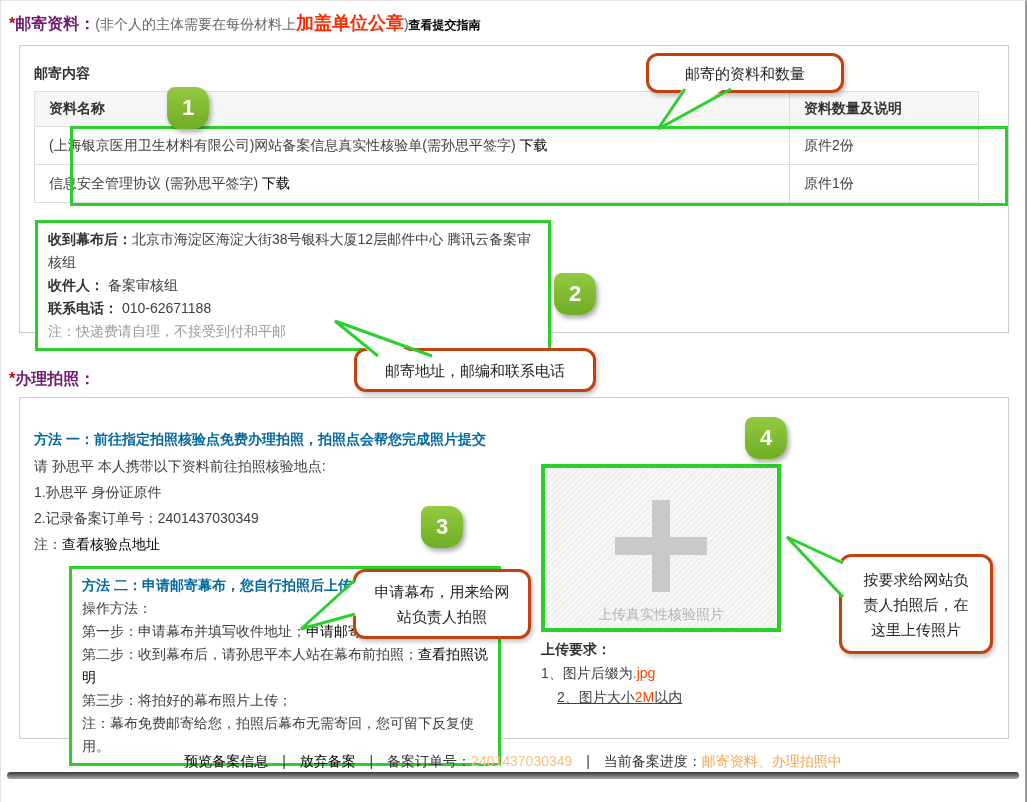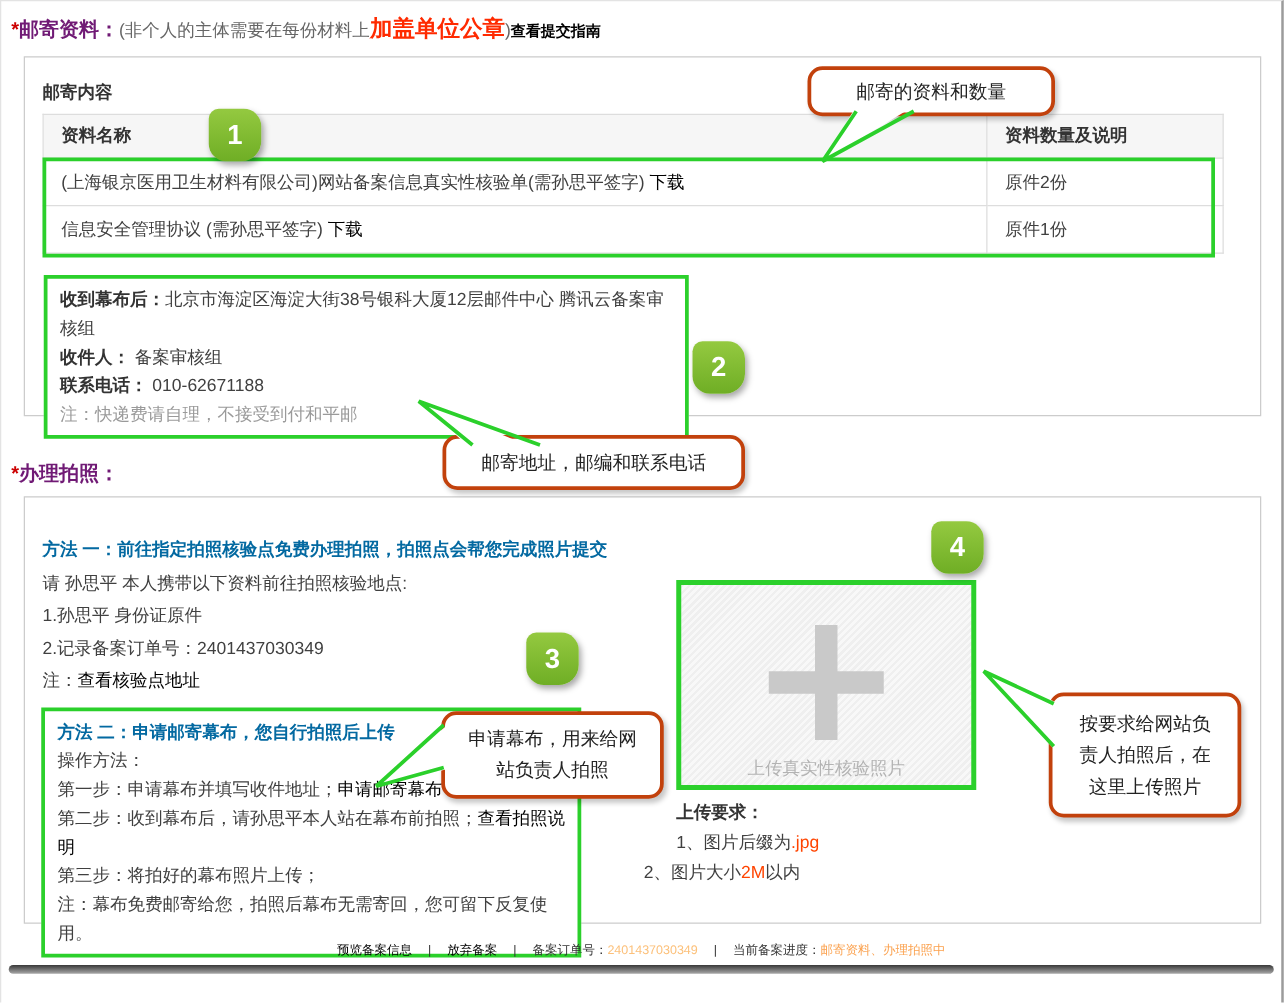--- a/index.html
+++ b/index.html
@@ -21,21 +21,21 @@
   #box1{left:18px;top:44px;width:988px;height:286px;}
   #box2{left:18px;top:396px;width:988px;height:340px;}
   .sub-title{font-weight:bold;color:#333;}
   
   table.mail{border-collapse:collapse;width:945px;background:#fff;}
   table.mail th,table.mail td{border:1px solid #ddd;padding:8px 14px;text-align:left;font-size:14px;}
   table.mail th{background:#f6f6f6;font-weight:bold;color:#333;height:18px;}
   table.mail td{height:21px;color:#404040;}
   .col-qty{width:160px;}
   
-  .hl-rect{border:3px solid #2bd02b;background:transparent;pointer-events:none;}
+  .hl-rect{border:3px solid #2bd02b;background:transparent;pointer-events:none;margin-left:36px;}
   .badge{width:42px;height:42px;border-radius:8px 14px 16px 14px;
          background:linear-gradient(180deg,#94c940 0%,#6fae25 100%);
          box-shadow:2px 3px 5px rgba(0,0,0,.35);
          color:#fff;font-size:22px;font-weight:bold;display:flex;align-items:center;justify-content:center;z-index:6;}
   .callout{border:3px solid #c2410c;border-radius:12px;background:#fff;z-index:4;
            box-shadow:2px 3px 4px rgba(0,0,0,.22);
            display:flex;flex-direction:column;align-items:center;justify-content:center;
            font-size:15px;color:#222;text-align:center;line-height:25px;}
   .tail{z-index:5;pointer-events:none;}
   
@@ -51,21 +51,21 @@
       repeating-linear-gradient(135deg,#efefef 0px,#efefef 2px,#f8f8f8 2px,#f8f8f8 4px);
       display:flex;flex-direction:column;align-items:center;cursor:pointer;}
   .plus{position:relative;width:92px;height:92px;margin-top:32px;}
   .plus::before,.plus::after{content:"";position:absolute;background:#c9c9c9;}
   .plus::before{left:0;top:37px;width:92px;height:18px;}
   .plus::after{left:37px;top:0;width:18px;height:92px;}
   .upload-label{margin-top:14px;color:#b3b3b3;font-size:14px;}
   .req-title{font-weight:bold;color:#333;}
   .req-red{color:#ff4400;}
   
-  .footer{left:0;top:752px;width:100%;text-align:center;font-size:10px;color:#333;}
+  .footer{left:0;top:752px;width:100%;text-align:center;font-size:14px;color:#333;}
   .footer .sep{margin:0 10px;color:#333;}
   .order-num{color:#fcc07a;}
   .progress-val{color:#fba14e;}
   .bottom-shadow{left:6px;top:771px;width:1012px;height:7px;border-radius:4px;
       background:linear-gradient(180deg,#383838,#a8a8a8);}
 </style>
 </head>
 <body>
 
 <div class="screen">
@@ -162,21 +162,21 @@
   </div>
   <svg class="abs tail" style="left:778px;top:528px;" width="75" height="78">
     <polygon points="64,32 64,70 8,8" fill="#fff"></polygon>
     <path d="M64,34 L8,8 L64,68" fill="none" stroke="#2bd02b" stroke-width="3"></path>
   </svg>
 
   <div class="abs req-title" style="left:540px;top:640px;">上传要求：</div>
   <div class="abs" style="left:540px;top:664px;">
     <span>1、图片后缀为</span><span class="req-red">.jpg</span>
   </div>
-  <div class="abs" style="left:514px;top:688px;">
+  <div class="abs" style="left:556px;top:688px;text-decoration:underline;">
     <span>2、图片大小</span><span class="req-red">2M</span><span>以内</span>
   </div>
 
   <div class="abs footer">
     <a>预览备案信息</a>
     <span class="sep">|</span>
     <a>放弃备案</a>
     <span class="sep">|</span>
     <span>备案订单号：</span><span class="order-num">2401437030349</span>
     <span class="sep">|</span>

